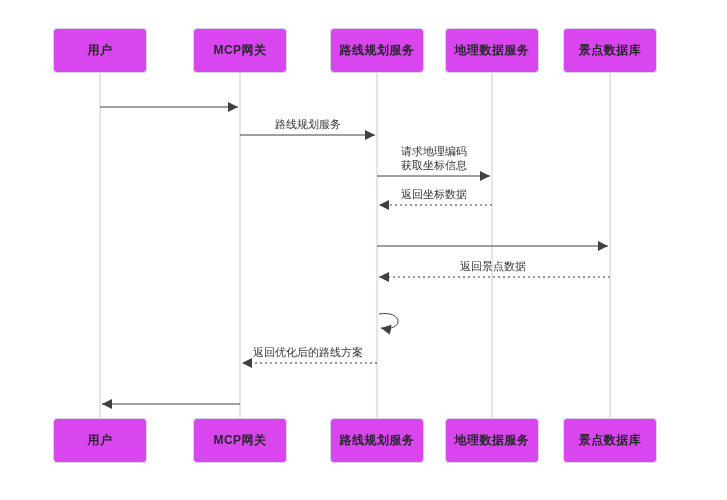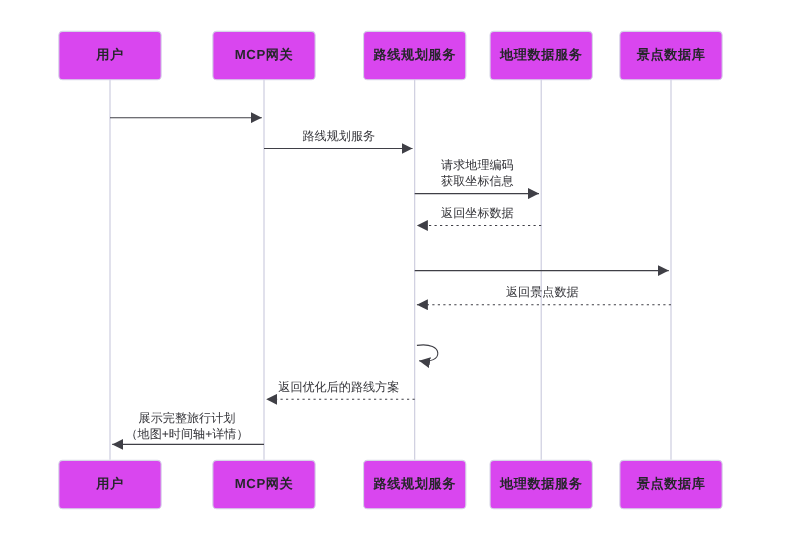--- a/index.html
+++ b/index.html
@@ -95,18 +95,14 @@
   </div>
   <div class="msg-label" style="left:434px; top:187px">
     <span>返回坐标数据</span>
   </div>
   <div class="msg-label" style="left:493px; top:259px">
     <span>返回景点数据</span>
   </div>
   <div class="msg-label" style="left:308px; top:345px">
     <span>返回优化后的路线方案</span>
   </div>
-  <div class="msg-label" style="left:170px; top:374px">
-    <span>展示完整旅行计划</span>
-    <span>（地图+时间轴+详情）</span>
-  </div>
 
 </div>
 
 </body></html>

